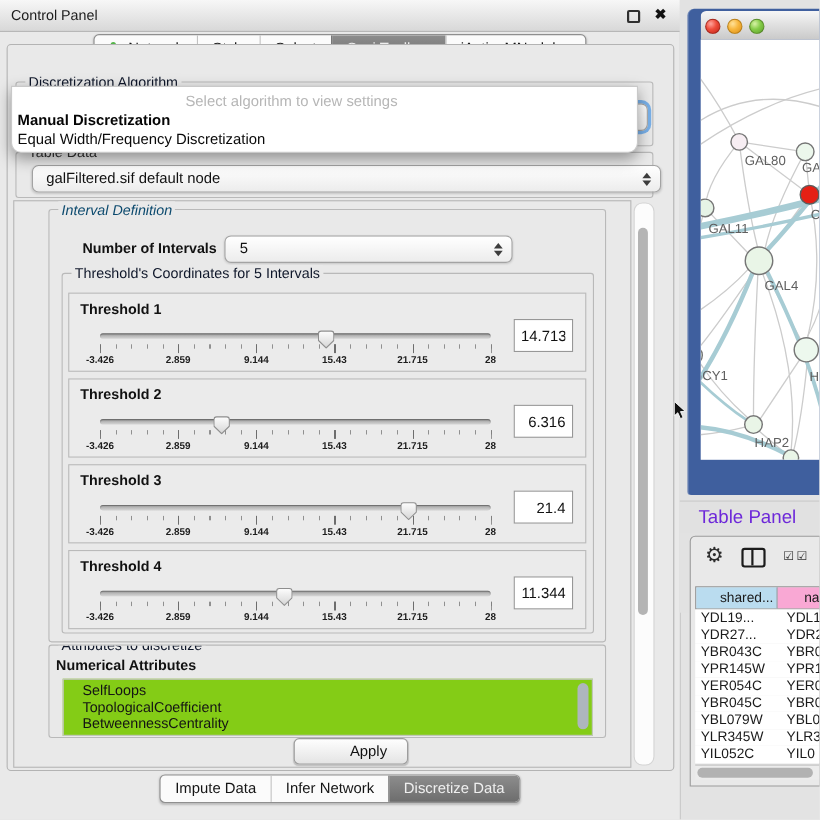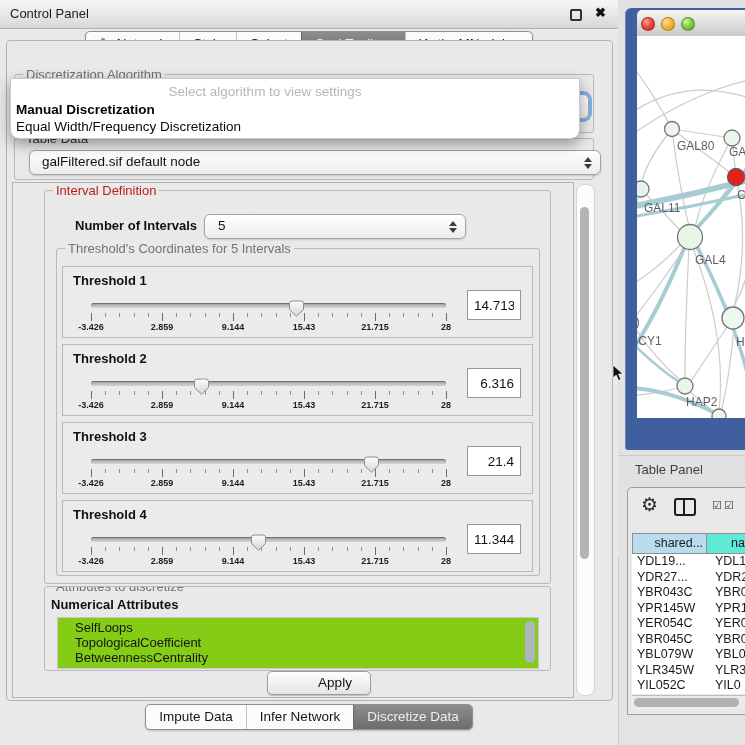--- a/index.html
+++ b/index.html
@@ -22,22 +22,22 @@
        display:flex;align-items:center;gap:5px;white-space:nowrap;}
   .seg:first-child{border-left:none;text-align:center;}
   .seg.sel{background:linear-gradient(#8d8d8d,#6d6d6d);color:#efefef;border-left-color:#6a6a6a;}
 
   .content-frame{position:absolute;left:6px;top:40px;width:605px;height:659px;
     border:1px solid #b3b3b3;border-radius:4px;background:#e9e9e9;}
 
   
   .grp{position:absolute;border:1px solid #b9b9b9;border-radius:3px;}
   .gt{position:absolute;top:-8px;left:8px;padding:0 3px;background:#e9e9e9;font-size:13px;line-height:15px;white-space:nowrap;}
-  .gt-blue{color:#737373;}
-  .gt-green{color:#b91c1c;}
+  .gt-blue{color:#0f172a;}
+  .gt-green{color:#0c4a6e;font-style:italic;}
   .gt-dark{color:#333;}
 
   
   .combo{position:absolute;border:1px solid #a3a3a3;border-radius:6px;height:23px;
     background:linear-gradient(#ffffff,#ececec);box-shadow:0 1px 2px rgba(0,0,0,.15);}
   .combo .ct{position:absolute;left:12px;top:0;line-height:22px;font-size:13.5px;color:#111;white-space:nowrap;}
   .arrows{position:absolute;right:8px;top:50%;transform:translateY(-50%);display:flex;flex-direction:column;gap:2px;}
   .tri-up{width:0;height:0;border-left:4px solid transparent;border-right:4px solid transparent;border-bottom:5px solid #3d3d3d;}
   .tri-dn{width:0;height:0;border-left:4px solid transparent;border-right:4px solid transparent;border-top:5px solid #3d3d3d;}
   .combo.focused{box-shadow:0 0 0 3px #79b0e8;}
@@ -87,31 +87,31 @@
     border-radius:6px 0 0 3px;box-shadow:inset 1px 0 0 rgba(255,255,255,.25);}
   .net-titlebar{position:absolute;left:12px;top:2px;right:0;height:26px;
     background:linear-gradient(#f6f6f6,#c9c9c9);border-bottom:1px solid #8f8f8f;border-radius:5px 0 0 0;}
   .light{position:absolute;top:7px;width:12px;height:12px;border-radius:50%;}
   .l-red{left:4px;background:radial-gradient(circle at 35% 30%,#ffa69e,#ee4b3a 45%,#bf271c);border:1px solid rgba(130,25,18,.6);}
   .l-yellow{left:24px;background:radial-gradient(circle at 35% 30%,#ffe29a,#f8b63c 45%,#d98f1b);border:1px solid rgba(150,100,10,.6);}
   .l-green{left:44px;background:radial-gradient(circle at 35% 30%,#d9f3a8,#84cc47 45%,#5d9e2c);border:1px solid rgba(70,110,30,.6);}
   .net-canvas{position:absolute;left:12px;top:28px;width:108px;height:382px;background:#fff;overflow:hidden;}
 
   .tp-strip{position:absolute;left:0;top:455px;width:127px;height:28px;background:#e1e1e1;border-top:1px solid #c9c9c9;}
-  .tp-title{position:absolute;left:17px;top:0;line-height:27px;font-size:13px;color:#404040;text-align:center;}
+  .tp-title{position:absolute;left:17px;top:0;line-height:27px;font-size:17px;color:#6d28d9;text-align:center;}
   .tp-box{position:absolute;left:9px;top:487px;width:117px;height:226px;background:#e9e9e9;
     border:1px solid #9c9c9c;border-radius:5px 0 0 0;overflow:hidden;}
   .gear{position:absolute;left:13px;top:5px;font-size:19px;color:#2c2c2c;}
   .colicon{position:absolute;left:46px;top:10px;width:18px;height:14px;border:2px solid #1c1c1c;border-radius:3px;}
   .colicon:before{content:"";position:absolute;left:7px;top:0;bottom:0;width:2px;background:#1c1c1c;}
   .chk{position:absolute;top:11px;font-size:11px;color:#333;}
   .tp-table{position:absolute;left:4px;top:45px;right:-1px;}
   .tp-hrow{display:flex;height:21px;border:1px solid #8f8f8f;box-sizing:border-box;font-size:12.5px;}
   .tp-hc1{width:77px;background:#badcef;border-right:1px solid #8f8f8f;text-align:right;line-height:19px;padding-right:3px;box-sizing:border-box;}
-  .tp-hc2{flex:1;background:#5eead4;line-height:19px;padding-left:24px;}
+  .tp-hc2{flex:1;background:#f9a8d4;line-height:19px;padding-left:24px;}
   .tp-row{display:flex;height:15.5px;background:#fff;font-size:12.5px;line-height:15px;}
   .tp-c1{width:77px;padding-left:5px;box-sizing:border-box;white-space:nowrap;overflow:hidden;}
   .tp-c2{flex:1;padding-left:6px;white-space:nowrap;overflow:hidden;}
   .tp-hscroll{position:absolute;left:4px;right:0;top:207px;height:13px;background:#ececec;border-top:1px solid #bdbdbd;}
   .tp-hthumb{position:absolute;left:2px;right:6px;top:2px;height:9px;border-radius:5px;background:#b2b2b2;}
 
   .cursor{position:absolute;left:612px;top:365px;z-index:30;}
   svg text{font-family:"Liberation Sans",sans-serif;}
 </style>
 </head>

